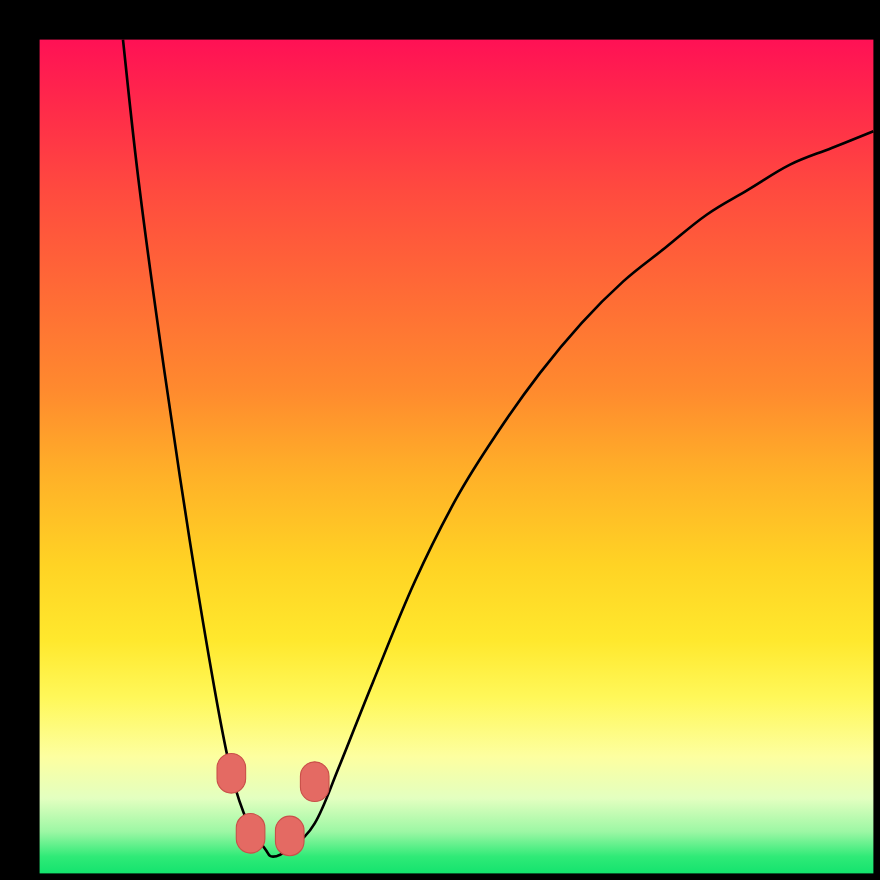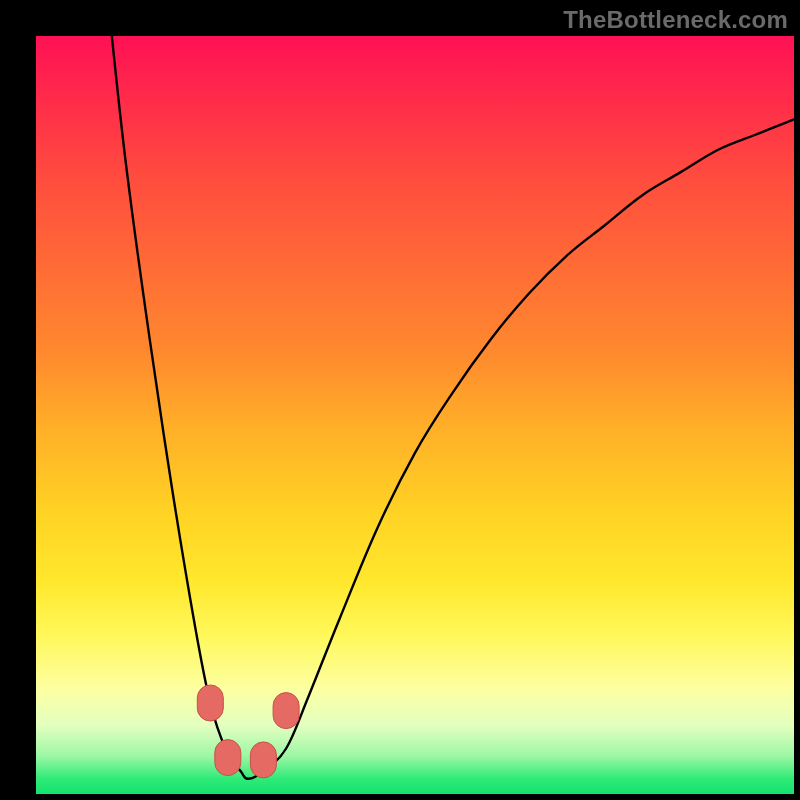--- a/index.html
+++ b/index.html
@@ -58,21 +58,20 @@
     left: 0; top: 0;
     width: 758px;
     height: 758px;
     overflow: visible;
   }
 </style>
 </head>
 <body>
 
 <div class="outer">
-  <div class="watermark">TheBottleneck.com</div>
 
   <div class="plot-area">
     <svg class="curve" viewBox="0 0 758 758" preserveAspectRatio="none">
       <path fill="none" stroke="#000000" stroke-width="2.4" d="M 75.8 0.0 C 78.5 24.6, 84.1 81.9, 91.0 136.4 C 97.8 191.0, 105.5 245.9, 113.7 303.2 C 121.9 360.5, 128.3 403.0, 136.4 454.8 C 144.6 506.6, 152.4 553.0, 159.2 591.2 C 166.0 629.4, 168.9 645.2, 174.3 667.0 C 179.8 688.9, 184.0 700.2, 189.5 712.5 C 195.0 724.8, 200.6 729.8, 204.7 735.3 C 208.8 740.7, 208.1 742.8, 212.2 742.8 C 216.3 742.8, 220.6 740.7, 227.4 735.3 C 234.2 729.8, 242.0 726.2, 250.1 712.5 C 258.3 698.9, 263.3 682.7, 272.9 659.5 C 282.4 636.3, 290.9 613.7, 303.2 583.7 C 315.5 553.6, 327.5 522.7, 341.1 492.7 C 354.7 462.7, 365.4 441.5, 379.0 416.9 C 392.6 392.3, 403.3 376.7, 416.9 356.3 C 430.5 335.8, 441.2 320.9, 454.8 303.2 C 468.4 285.5, 479.1 272.7, 492.7 257.7 C 506.3 242.7, 517.0 232.1, 530.6 219.8 C 544.2 207.5, 554.9 200.4, 568.5 189.5 C 582.1 178.6, 592.8 168.7, 606.4 159.2 C 620.0 149.6, 630.7 144.6, 644.3 136.4 C 657.9 128.3, 668.6 120.5, 682.2 113.7 C 695.8 106.9, 706.5 104.0, 720.1 98.5 C 733.7 93.1, 751.2 86.1, 758.0 83.4" id="curve-path"></path>
       <g id="markers">
           <rect x="161.3" y="649.0" width="26.0" height="36.0" rx="13.0" ry="13.0" fill="#e46a63" stroke="#c94f49" stroke-width="1"></rect>
           <rect x="178.8" y="703.6" width="26.0" height="36.0" rx="13.0" ry="13.0" fill="#e46a63" stroke="#c94f49" stroke-width="1"></rect>
           <rect x="214.4" y="705.9" width="26.0" height="36.0" rx="13.0" ry="13.0" fill="#e46a63" stroke="#c94f49" stroke-width="1"></rect>
           <rect x="237.1" y="656.6" width="26.0" height="36.0" rx="13.0" ry="13.0" fill="#e46a63" stroke="#c94f49" stroke-width="1"></rect>
         </g>

